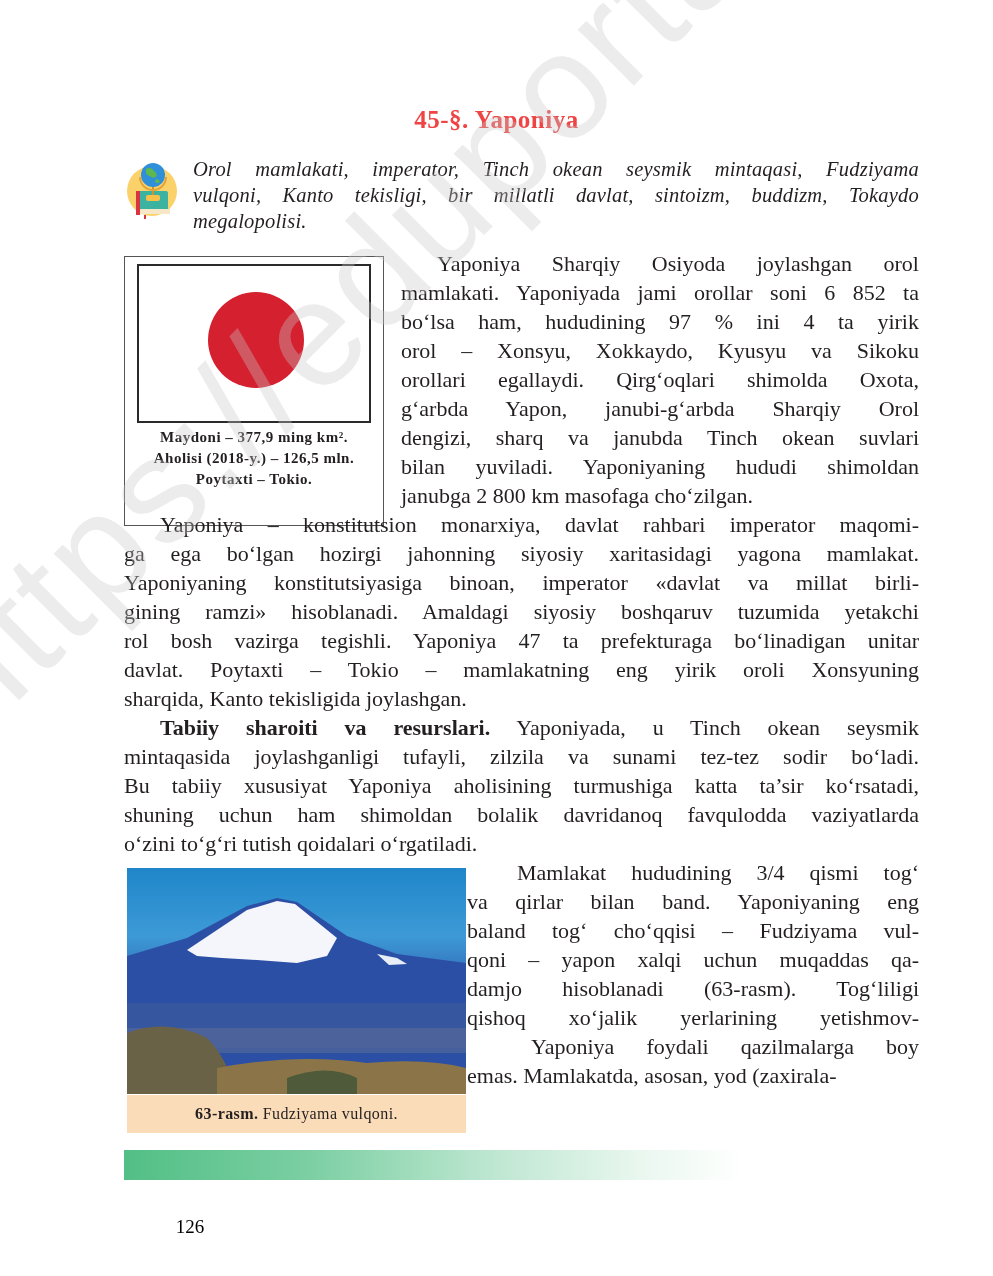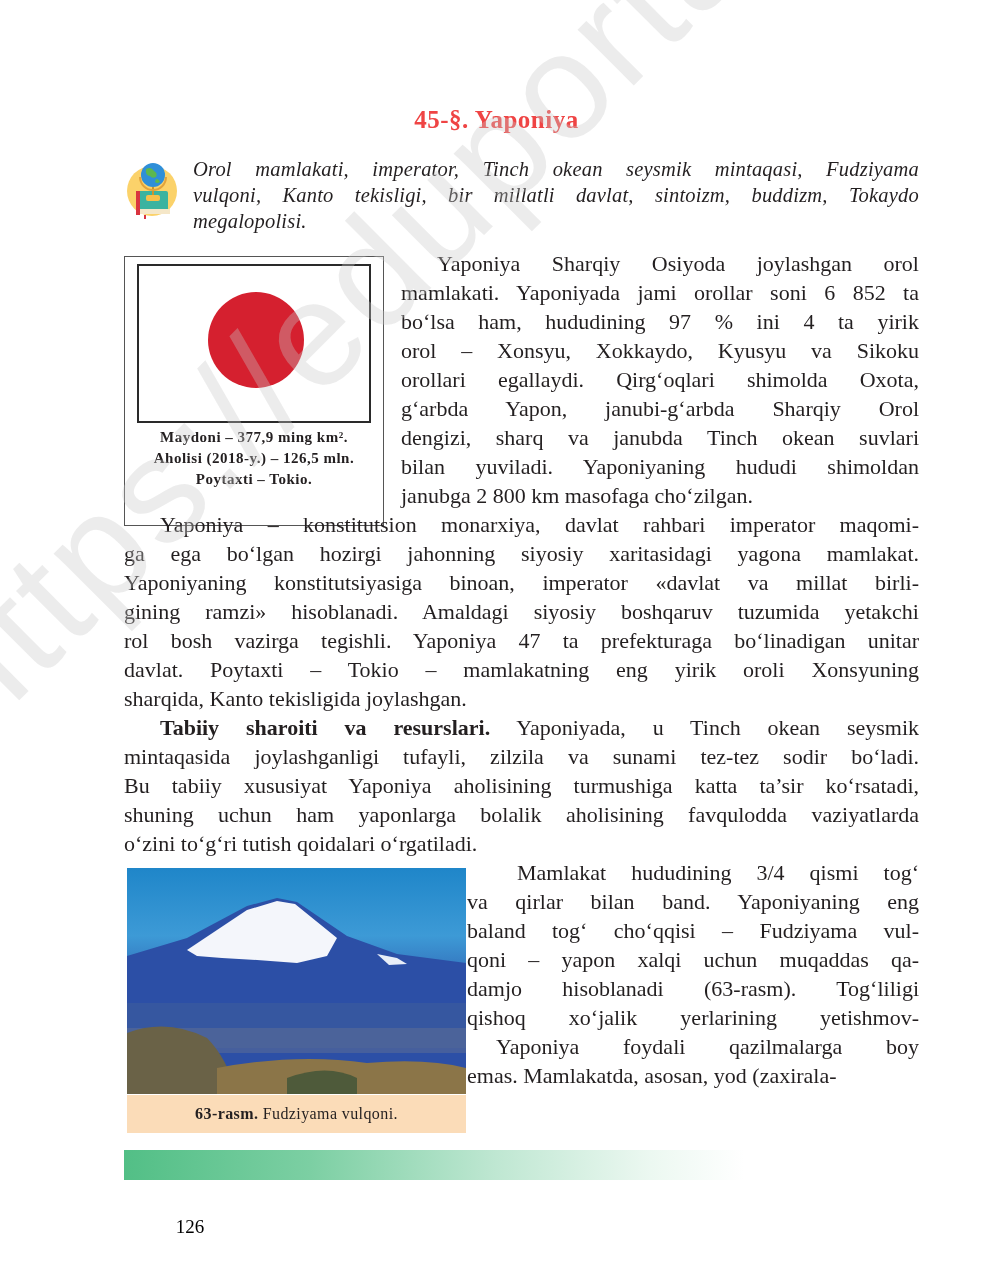--- a/index.html
+++ b/index.html
@@ -125,21 +125,21 @@
   <span class="line">gining ramzi» hisoblanadi. Amaldagi siyosiy boshqaruv tuzumida yetakchi</span>
   <span class="line">rol bosh vazirga tegishli. Yaponiya 47 ta prefekturaga bo‘linadigan unitar</span>
   <span class="line">davlat. Poytaxti – Tokio – mamlakatning eng yirik oroli Xonsyuning</span>
   <span class="line last">sharqida, Kanto tekisligida joylashgan.</span>
 </div>
 
 <div class="para p3">
   <span class="line" style="padding-left:36px;box-sizing:border-box;"><b>Tabiiy sharoiti va resurslari.</b><span> Yaponiyada, u Tinch okean seysmik</span></span>
   <span class="line">mintaqasida joylashganligi tufayli, zilzila va sunami tez-tez sodir bo‘ladi.</span>
   <span class="line">Bu tabiiy xususiyat Yaponiya aholisining turmushiga katta ta’sir ko‘rsatadi,</span>
-  <span class="line">shuning uchun ham yaponlarga bolalik aholisining favqulodda vaziyatlarda</span>
+  <span class="line">shuning uchun ham shimoldan bolalik davridanoq favqulodda vaziyatlarda</span>
   <span class="line last">o‘zini to‘g‘ri tutish qoidalari o‘rgatiladi.</span>
 </div>
 
 <div class="photo">
   <svg width="339" height="226" viewBox="0 0 339 226">
     <path d="M0 88 L60 70 L120 38 L150 30 L170 34 L220 68 L270 86 L339 95 L339 226 L0 226 Z" fill="#2c4fa6"></path>
     <path d="M60 82 L120 42 L150 33 L168 36 L210 70 L200 88 L170 95 L130 92 L95 90 L70 88 Z" fill="#f4f6fb"></path>
     <path d="M250 86 L270 90 L280 96 L262 97 Z" fill="#e8eef8"></path>
     <rect x="0" y="135" width="339" height="45" fill="#3b5b9e" opacity="0.7"></rect>
     <rect x="0" y="160" width="339" height="25" fill="#5f6f94" opacity="0.5"></rect>
@@ -150,18 +150,18 @@
 </div>
 <div class="photo-caption"><b>63-rasm.</b><span> Fudziyama vulqoni.</span></div>
 
 <div class="para p4" style="left:467px;width:452px;">
   <span class="line" style="padding-left:50px;box-sizing:border-box;">Mamlakat hududining 3/4 qismi tog‘</span>
   <span class="line">va qirlar bilan band. Yaponiyaning eng</span>
   <span class="line">baland tog‘ cho‘qqisi – Fudziyama vul-</span>
   <span class="line">qoni – yapon xalqi uchun muqaddas qa-</span>
   <span class="line">damjo hisoblanadi (63-rasm). Tog‘liligi</span>
   <span class="line">qishoq xo‘jalik yerlarining yetishmov-</span>
-  <span class="line" style="padding-left:29px;box-sizing:border-box;">Yaponiya foydali qazilmalarga boy</span>
+  <span class="line" style="padding-left:64px;box-sizing:border-box;">Yaponiya foydali qazilmalarga boy</span>
   <span class="line last">emas. Mamlakatda, asosan, yod (zaxirala-</span>
 </div>
 
 <div class="footer-bar"></div>
 <div class="page-num">126</div>
 
 </body></html>

